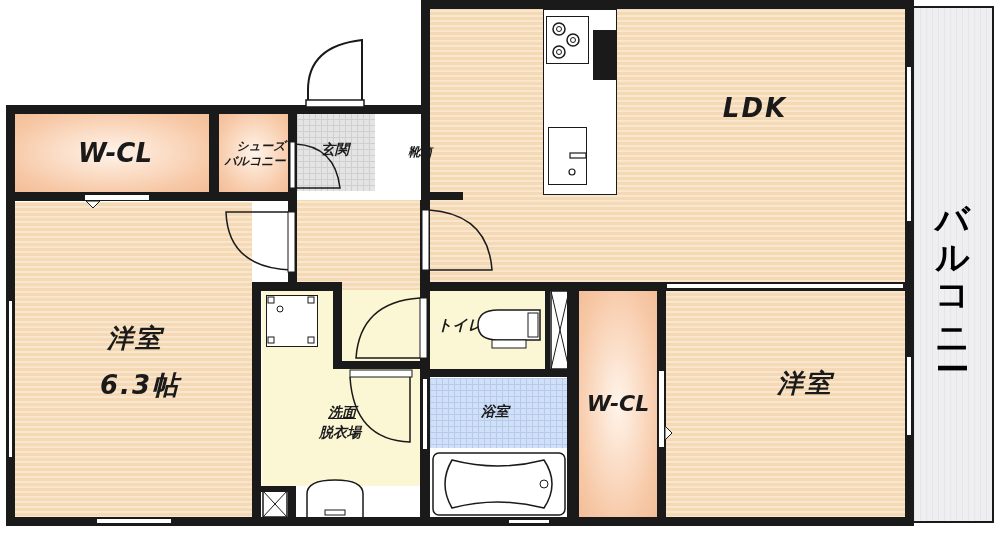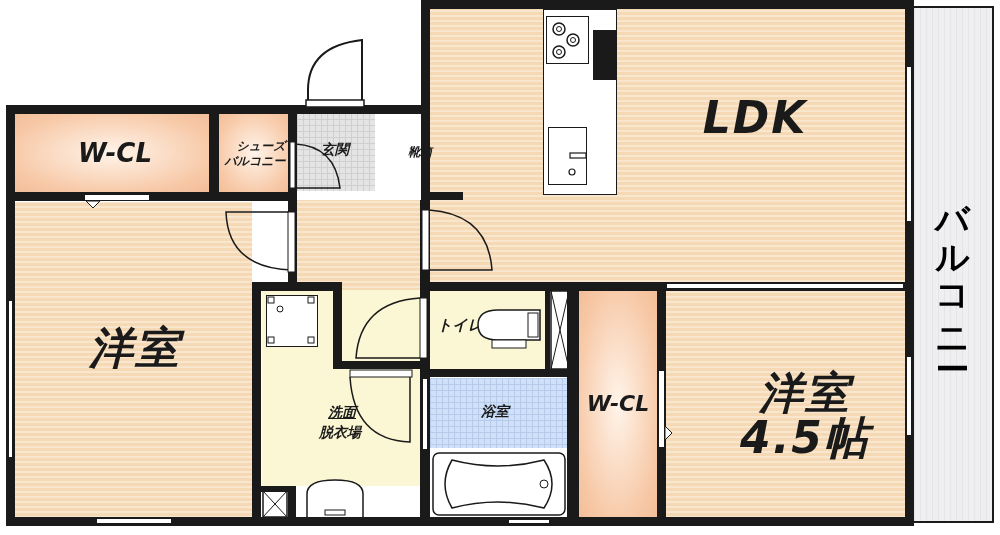--- a/index.html
+++ b/index.html
@@ -7,21 +7,21 @@
   .abs{position:absolute;box-sizing:border-box;}
   .wall{position:absolute;background:#1a1a1a;}
   .floor{background-color:#f5d9b4;background-image:repeating-linear-gradient(0deg, rgba(255,255,255,0.35) 0px, rgba(255,255,255,0.35) 2px, rgba(0,0,0,0) 2px, rgba(0,0,0,0) 5px);}
   .closet{background:radial-gradient(ellipse at center,#fff4ea 0%,#f7c8a6 75%,#f3bd98 100%);}
   .genkan{background-color:#e4e4e4;background-image:linear-gradient(#cfcfcf 1px,transparent 1px),linear-gradient(90deg,#cfcfcf 1px,transparent 1px);background-size:6px 6px;}
   .bath{background-color:#cfe0f8;background-image:linear-gradient(#b5cbe9 1px,transparent 1px),linear-gradient(90deg,#b5cbe9 1px,transparent 1px);background-size:6px 6px;}
   .washroom{background:#fbf7d4;}
   .toilet{background:#fbf7d4;}
   .balcony{background-color:#efeff1;background-image:repeating-linear-gradient(90deg,#e5e5e8 0 1px,transparent 1px 6px);border:2px solid #1a1a1a;}
   .lbl{position:absolute;font-weight:bold;font-style:italic;color:#1a1a1a;text-align:center;line-height:1.05;white-space:nowrap;}
-  .big{font-size:44px;letter-spacing:2px;font-style:italic;}
+  .big{font-size:26px;letter-spacing:2px;font-style:italic;}
   .mid{font-size:26px;}
   .small{font-size:14px;}
   .tiny{font-size:12px;}
   .win{position:absolute;background:#fff;border:1.5px solid #1a1a1a;box-sizing:border-box;}
   .vert-text{writing-mode:vertical-rl;text-orientation:upright;font-size:34px;font-weight:bold;letter-spacing:4px;}
   svg{position:absolute;overflow:visible;}
 </style>
 </head>
 <body>
 
@@ -61,20 +61,21 @@
 
   <div class="abs genkan" style="left:297px;top:113px;width:78px;height:78px;"></div>
   <div class="lbl small" style="left:305px;top:142px;width:60px;">玄関</div>
   <div class="abs" style="left:376px;top:113px;width:44px;height:78px;background:#fff;"></div>
   <div class="lbl tiny" style="left:400px;top:146px;width:40px;">靴箱</div>
 
   <div class="abs floor" style="left:297px;top:200px;width:124px;height:158px;"></div>
 
   <div class="abs floor" style="left:14px;top:202px;width:238px;height:316px;"></div>
   <div class="lbl big" style="left:70px;top:325px;width:130px;">洋室</div>
+  <div class="lbl big" style="left:65px;top:372px;width:150px;">6.3帖</div>
 
   <div class="abs washroom" style="left:262px;top:290px;width:158px;height:196px;"></div>
   <div class="abs" style="left:340px;top:290px;width:80px;height:75px;"></div>
   <div class="lbl small" style="left:312px;top:405px;width:60px;text-decoration:underline;">洗面</div>
   <div class="lbl small" style="left:300px;top:425px;width:80px;">脱衣場</div>
   <div class="abs" style="left:266px;top:295px;width:52px;height:52px;background:#fff;border:1.5px solid #1a1a1a;"></div>
   <svg style="left:266px;top:295px;" width="52" height="52">
     <rect x="2" y="2" width="6" height="6" fill="#fff" stroke="#1a1a1a"></rect>
       <rect x="42" y="2" width="6" height="6" fill="#fff" stroke="#1a1a1a"></rect>
     <rect x="2" y="42" width="6" height="6" fill="#fff" stroke="#1a1a1a"></rect>
@@ -112,21 +113,20 @@
     <rect x="1" y="1" width="132" height="62" rx="6" fill="#fff" stroke="#1a1a1a" stroke-width="1.5"></rect>
     <path d="M20 8 Q66 20 112 8 Q128 32 112 56 Q66 44 20 56 Q6 32 20 8 Z" fill="#fff" stroke="#1a1a1a" stroke-width="1.5"></path>
     <circle cx="112" cy="32" r="4" fill="none" stroke="#1a1a1a"></circle>
   </svg>
 
   <div class="abs closet" style="left:578px;top:290px;width:80px;height:228px;"></div>
   <div class="lbl mid" style="left:578px;top:392px;width:80px;font-size:22px;">W-CL</div>
 
   <div class="abs floor" style="left:666px;top:290px;width:240px;height:228px;"></div>
   <div class="lbl big" style="left:745px;top:370px;width:120px;">洋室</div>
-  <div class="lbl big" style="left:735px;top:415px;width:140px;">4.5帖</div>
 
   <div class="wall" style="left:6px;top:105px;width:424px;height:9px;"></div>
   <div class="wall" style="left:421px;top:0px;width:9px;height:200px;"></div>
   <div class="wall" style="left:421px;top:0px;width:492px;height:9px;"></div>
   <div class="wall" style="left:905px;top:0px;width:9px;height:526px;"></div>
   <div class="wall" style="left:6px;top:105px;width:9px;height:421px;"></div>
   <div class="wall" style="left:6px;top:517px;width:907px;height:9px;"></div>
   <div class="wall" style="left:6px;top:192px;width:290px;height:9px;"></div>
   <div class="wall" style="left:209px;top:105px;width:10px;height:95px;"></div>
   <div class="wall" style="left:288px;top:105px;width:9px;height:180px;"></div>

